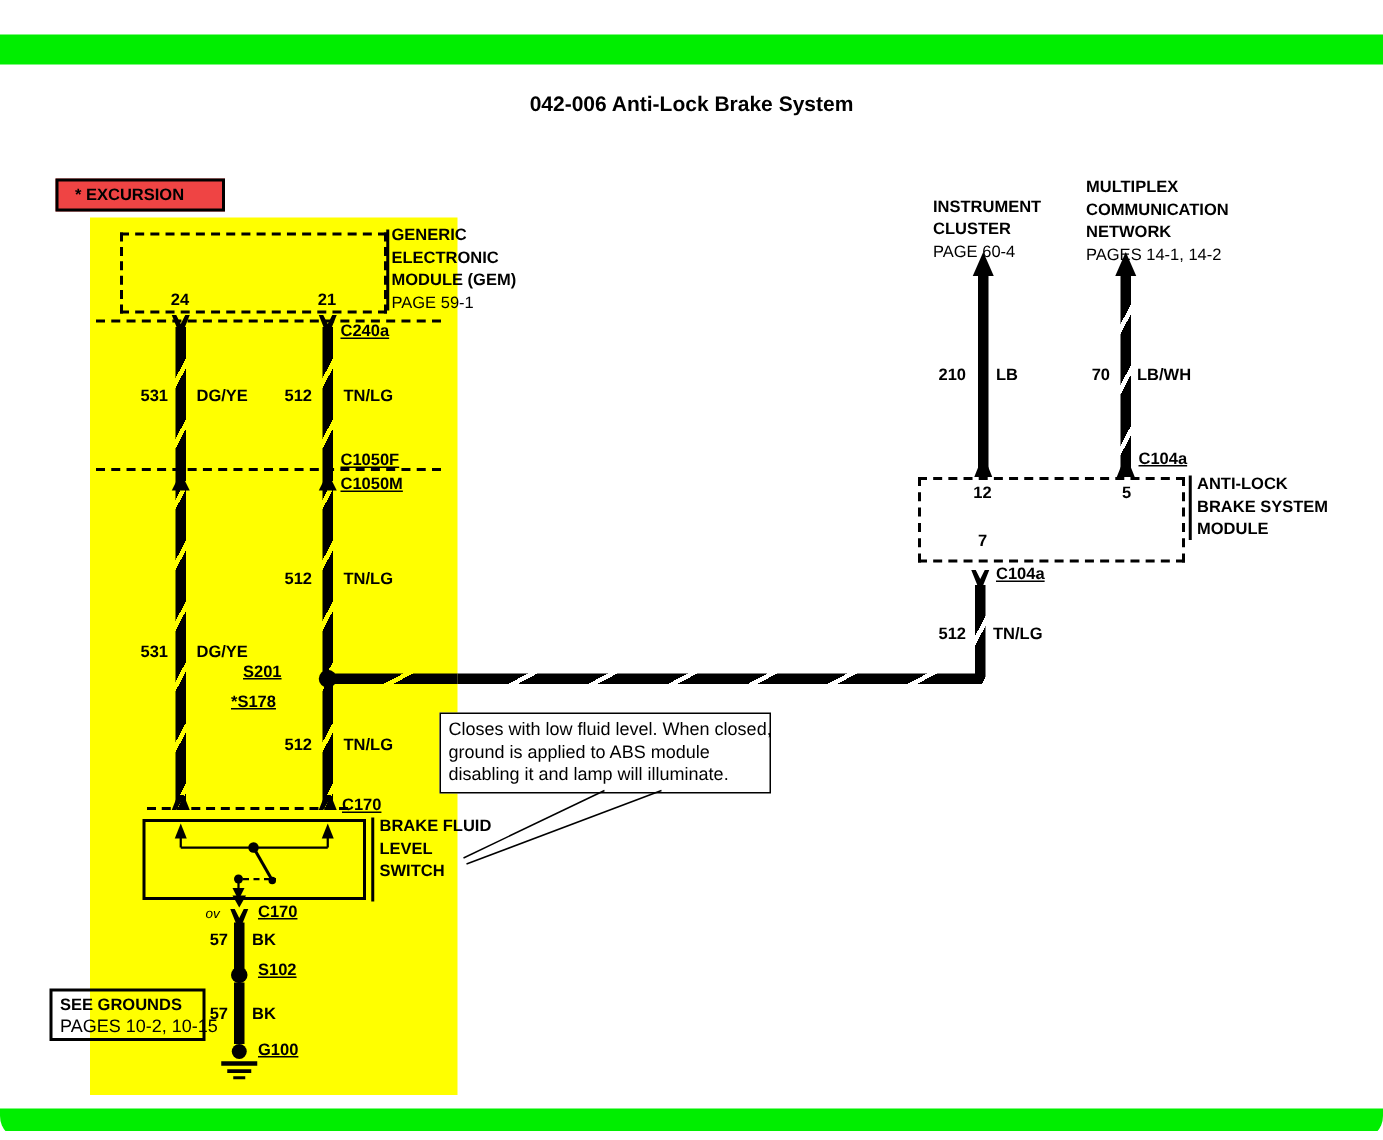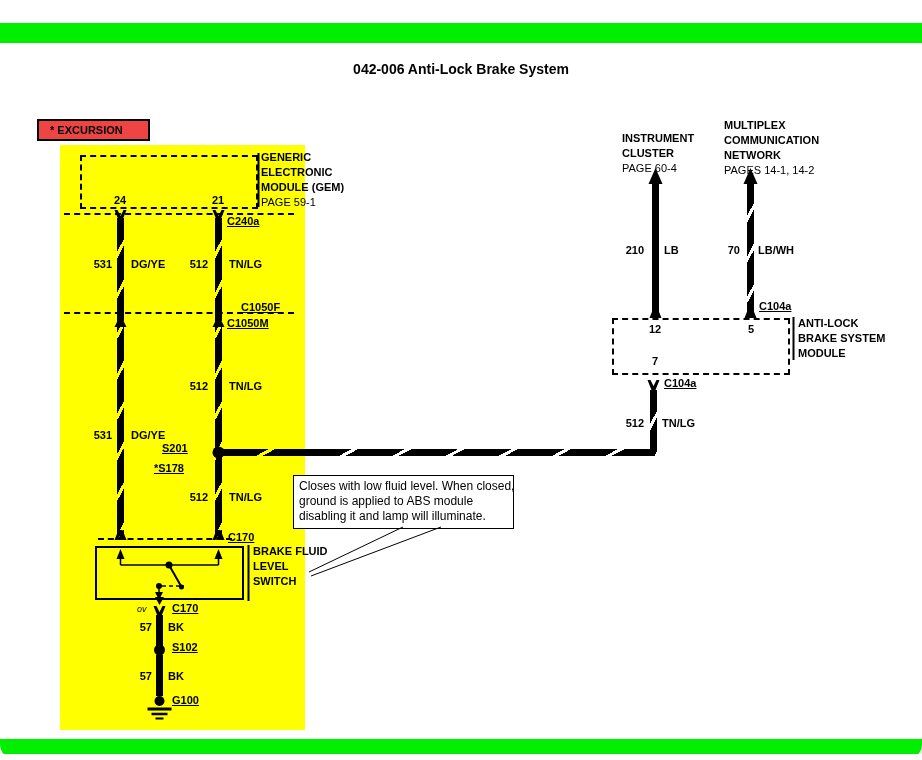--- a/index.html
+++ b/index.html
@@ -88,21 +88,21 @@
 
   <div class="abs b r" style="left:612px;top:417px;width:32px;">512</div>
   <div class="abs b" style="left:662px;top:417px;">TN/LG</div>
 
   <div class="abs b r" style="left:122px;top:621px;width:30px;">57</div>
   <div class="abs b" style="left:168px;top:621px;">BK</div>
   <div class="abs b r" style="left:122px;top:670px;width:30px;">57</div>
   <div class="abs b" style="left:168px;top:670px;">BK</div>
 
   <div class="abs b u" style="left:227px;top:215px;">C240a</div>
-  <div class="abs b u" style="left:241px;top:301px;text-align:center;">C1050F</div>
+  <div class="abs b u" style="left:227px;top:301px;text-align:center;">C1050F</div>
   <div class="abs b u" style="left:227px;top:317px;">C1050M</div>
   <div class="abs b u" style="left:162px;top:442px;">S201</div>
   <div class="abs b u" style="left:154px;top:462px;">*S178</div>
   <div class="abs b u" style="left:228px;top:531px;">C170</div>
   <div class="abs n" style="left:137px;top:603px;font-size:9px;font-style:italic;">ov</div>
   <div class="abs b u" style="left:172px;top:602px;">C170</div>
   <div class="abs b u" style="left:172px;top:641px;">S102</div>
   <div class="abs b u" style="left:172px;top:694px;">G100</div>
   <div class="abs b u" style="left:759px;top:300px;">C104a</div>
   <div class="abs b u" style="left:664px;top:377px;">C104a</div>
@@ -136,20 +136,24 @@
     <div class="n sm" style="line-height:15px;">disabling it and lamp will illuminate.</div>
   </div>
 
   <div class="abs box" style="left:95px;top:546px;width:149px;height:54px;background:transparent;"></div>
   <div class="abs lh15" style="left:253px;top:544px;">
     <div class="b">BRAKE FLUID</div>
     <div class="b">LEVEL</div>
     <div class="b">SWITCH</div>
   </div>
 
+  <div class="abs box" style="left:33px;top:659px;width:104px;height:35px;background:transparent;">
+    <div class="b" style="padding:3px 0 0 5px;">SEE GROUNDS</div>
+    <div class="n sm" style="padding:1px 0 0 5px;">PAGES 10-2, 10-15</div>
+  </div>
 
   <svg width="922" height="760" viewBox="0 0 922 760">
 
     <path transform="translate(120.5,210)" d="M -6 0 L -2 10 L 2 10 L 6 0 L 3 0 L 0 6 L -3 0 Z"></path>
     <path transform="translate(218.5,210)" d="M -6 0 L -2 10 L 2 10 L 6 0 L 3 0 L 0 6 L -3 0 Z"></path>
     <path transform="translate(653.5,380)" d="M -6 0 L -2 10 L 2 10 L 6 0 L 3 0 L 0 6 L -3 0 Z"></path>
     <path transform="translate(159.5,606)" d="M -6 0 L -2 10 L 2 10 L 6 0 L 3 0 L 0 6 L -3 0 Z"></path>
 
     <path transform="translate(120.5,540)" d="M -2 -10 L -6 0 L -3 0 L 0 -5 L 3 0 L 6 0 L 2 -10 Z"></path>
     <path transform="translate(218.5,540)" d="M -2 -10 L -6 0 L -3 0 L 0 -5 L 3 0 L 6 0 L 2 -10 Z"></path>

